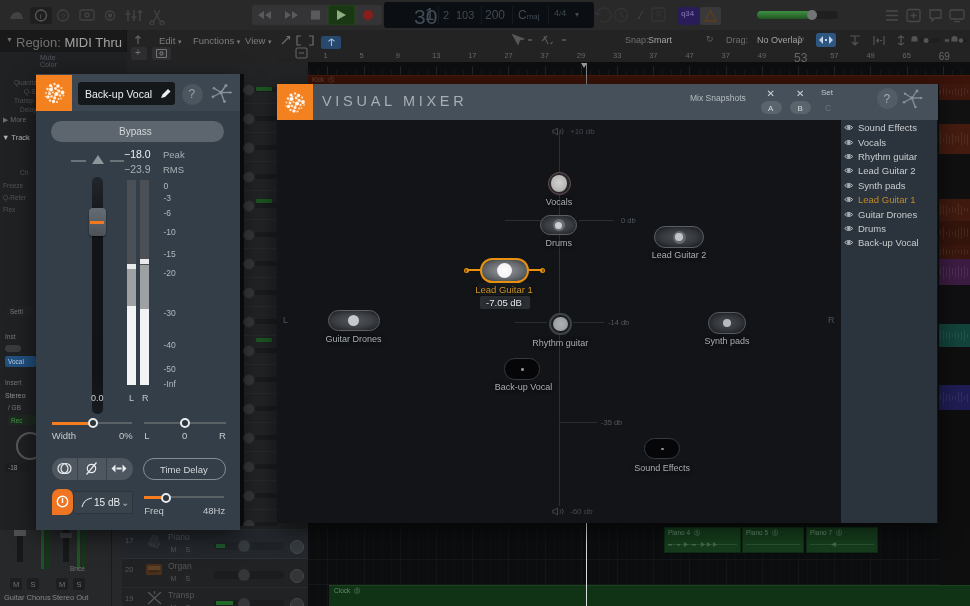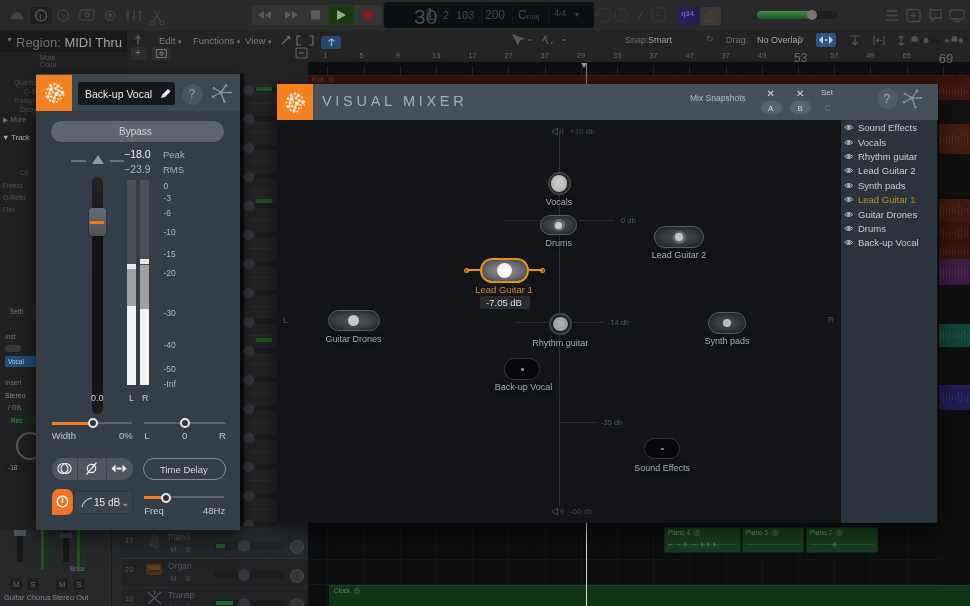--- a/index.html
+++ b/index.html
@@ -163,21 +163,21 @@
     <div class="txt" style="left:576.8px;top:51px;font-size:7.5px;color:#67676b;">29</div>
     <div class="txt" style="left:613.0px;top:51px;font-size:7.5px;color:#67676b;">33</div>
     <div class="txt" style="left:649.2px;top:51px;font-size:7.5px;color:#67676b;">37</div>
     <div class="txt" style="left:685.4px;top:51px;font-size:7.5px;color:#67676b;">47</div>
     <div class="txt" style="left:721.6px;top:51px;font-size:7.5px;color:#67676b;">37</div>
     <div class="txt" style="left:757.8px;top:51px;font-size:7.5px;color:#67676b;">49</div>
     <div class="txt" style="left:794.0px;top:51px;font-size:12px;color:#67676b;">53</div>
     <div class="txt" style="left:830.2px;top:51px;font-size:7.5px;color:#67676b;">57</div>
     <div class="txt" style="left:866.4px;top:51px;font-size:7.5px;color:#67676b;">49</div>
     <div class="txt" style="left:902.6px;top:51px;font-size:7.5px;color:#67676b;">65</div>
-    <div class="txt" style="left:938.8px;top:51px;font-size:13px;color:#67676b;">69</div>
+    <div class="txt" style="left:938.8px;top:51px;font-size:10px;color:#67676b;">69</div>
     <div class="abs" style="left:309.3px;top:70px;width:1px;height:5px;background:#17181b;"></div>
     <div class="abs" style="left:318.3px;top:70px;width:1px;height:5px;background:#17181b;"></div>
     <div class="abs" style="left:327.4px;top:66px;width:1px;height:9px;background:#232427;"></div>
     <div class="abs" style="left:336.4px;top:70px;width:1px;height:5px;background:#17181b;"></div>
     <div class="abs" style="left:345.5px;top:70px;width:1px;height:5px;background:#17181b;"></div>
     <div class="abs" style="left:354.5px;top:70px;width:1px;height:5px;background:#17181b;"></div>
     <div class="abs" style="left:363.6px;top:66px;width:1px;height:9px;background:#232427;"></div>
     <div class="abs" style="left:372.6px;top:70px;width:1px;height:5px;background:#17181b;"></div>
     <div class="abs" style="left:381.7px;top:70px;width:1px;height:5px;background:#17181b;"></div>
     <div class="abs" style="left:390.8px;top:70px;width:1px;height:5px;background:#17181b;"></div>

